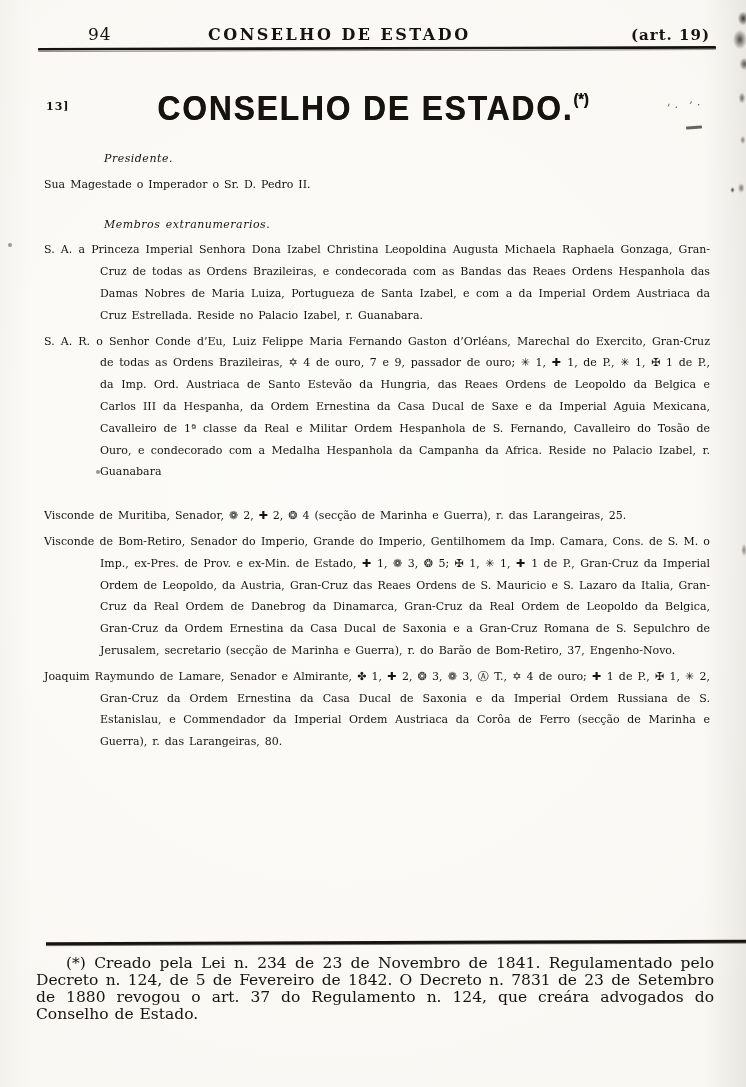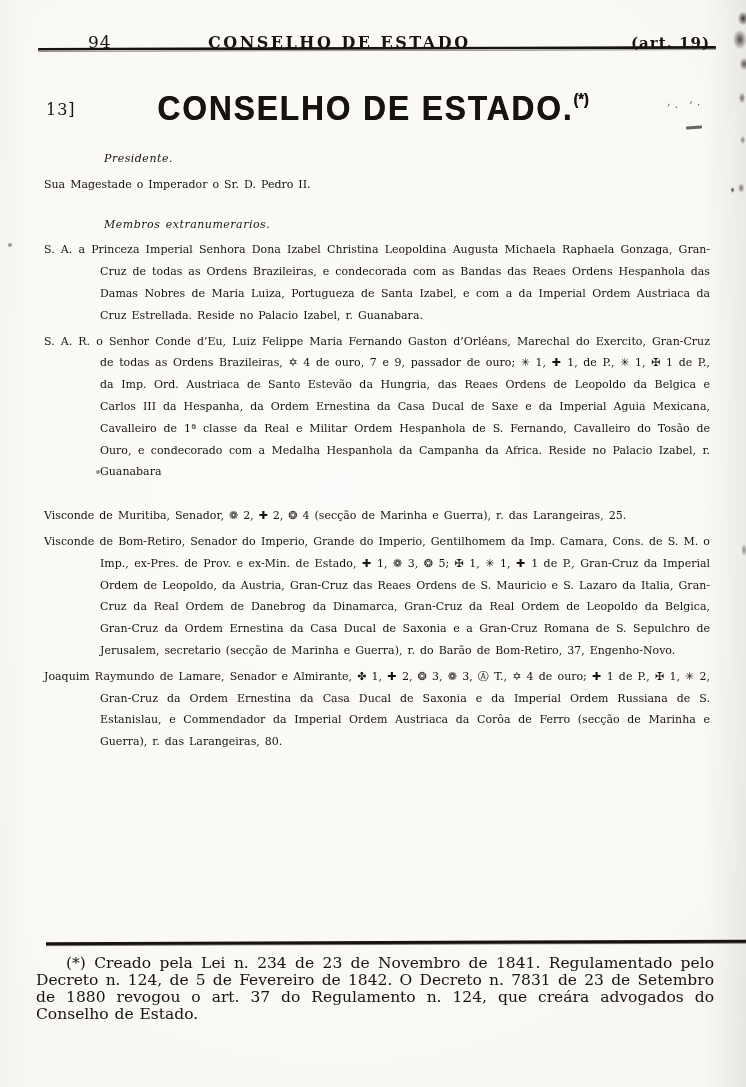--- a/index.html
+++ b/index.html
@@ -15,21 +15,21 @@
   .page {
     position: absolute; inset: 0;
     background:
       radial-gradient(ellipse 120% 90% at 45% 45%, rgba(255,255,255,0.5), rgba(0,0,0,0) 70%),
       linear-gradient(90deg, rgba(120,110,95,0.05) 0%, rgba(0,0,0,0) 4%, rgba(0,0,0,0) 94%, rgba(90,80,70,0.10) 100%),
       #f9f8f3;
   }
 
   
   .running-header {
-    position: absolute; top: 32px; left: 40px; right: 36px;
+    position: absolute; top: 24px; left: 40px; right: 36px;
     display: flex; align-items: baseline;
     font-size: 16px;
   }
   .page-number { width: 120px; padding-left: 48px; font-size: 17px; letter-spacing: 1px; }
   .running-title {
     flex: 1; text-align: left;
     font-weight: bold; letter-spacing: 2.5px; font-size: 16px;
     font-family: "DejaVu Serif", serif;
   }
   .article-ref { width: 120px; text-align: right; font-size: 15px; letter-spacing: 1px; font-weight: bold; }
@@ -37,21 +37,21 @@
     position: absolute; top: 47px; left: 38px; right: 30px; height: 4px;
     background: linear-gradient(180deg, #171310 0%, #171310 55%, rgba(23,19,16,0.25) 70%, rgba(23,19,16,0.55) 100%);
     border-radius: 1px;
     transform: rotate(-0.15deg);
   }
 
   
   .title-row { position: absolute; top: 88px; left: 0; right: 0; height: 46px; }
   .margin-number {
     position: absolute; left: 46px; top: 12px;
-    font-size: 16px; font-weight: normal; letter-spacing: 1px;
+    font-size: 11px; font-weight: bold; letter-spacing: 1px;
   }
   .main-title {
     text-align: center;
     font-family: "Liberation Sans", sans-serif;
     font-weight: 700;
     font-size: 33px;
     letter-spacing: 2px;
     transform: scale(0.96, 1.08);
     transform-origin: center top;
     white-space: nowrap;

